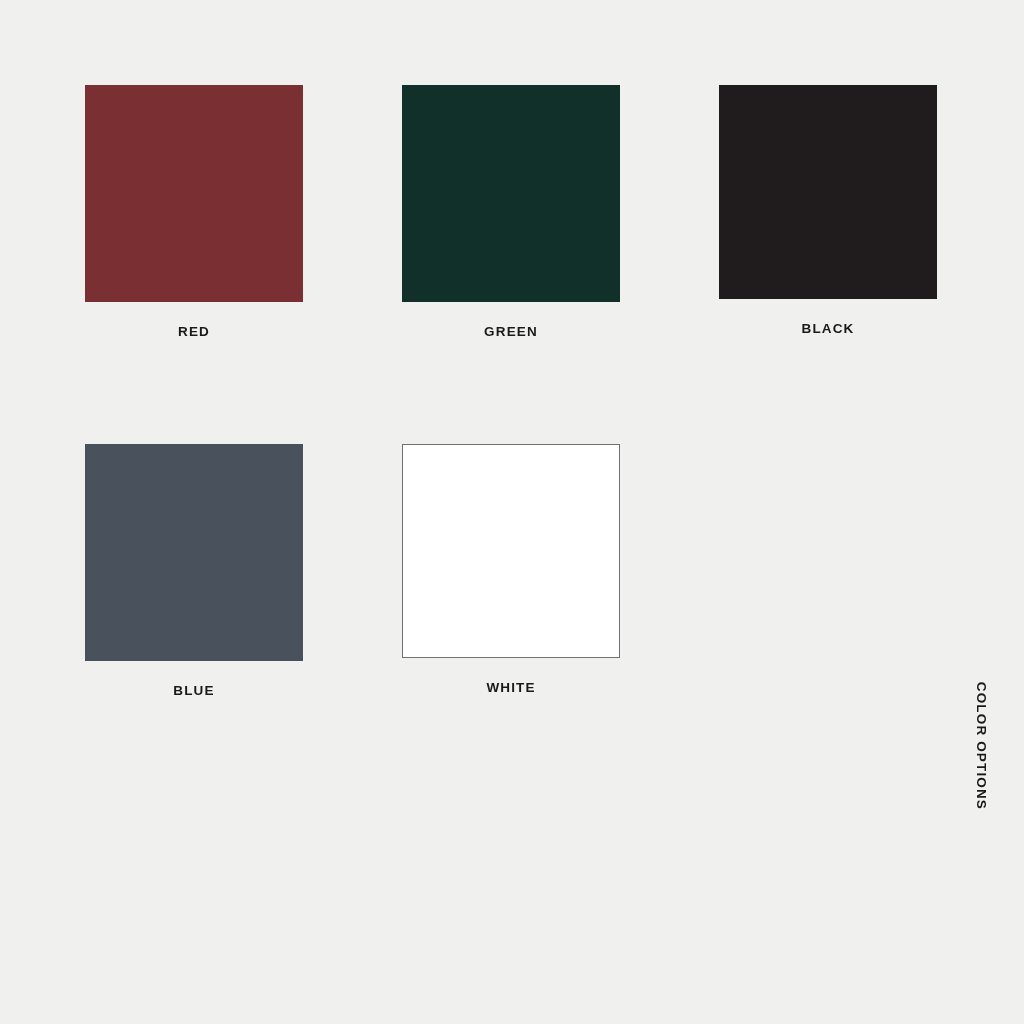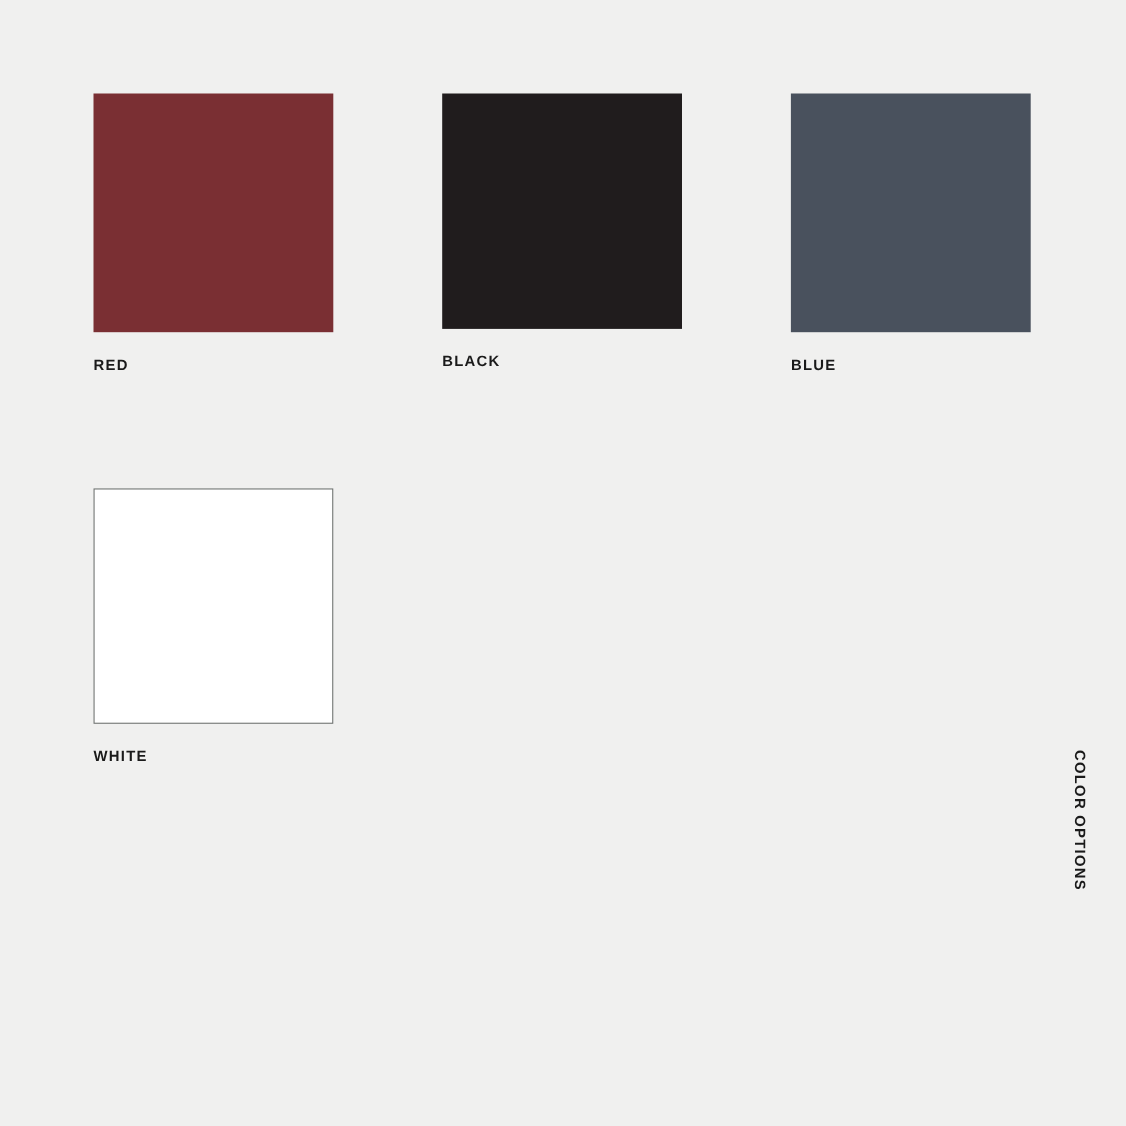--- a/index.html
+++ b/index.html
@@ -48,20 +48,21 @@
   }
   .swatch-label {
     margin-top: 23px;
     font-size: 13.5px;
     font-weight: bold;
     letter-spacing: 1.15px;
     color: #1a1a1a;
     text-transform: uppercase;
     line-height: 1;
     white-space: nowrap;
+    text-align: center;
   }
 
   
   .vertical-caption {
     position: absolute;
     right: 36px;
     top: 810px;
     font-size: 13.5px;
     font-weight: bold;
     letter-spacing: 1.15px;
@@ -78,20 +79,24 @@
 
 <div id="page">
 
   <div class="swatch-grid">
 
     <div class="swatch-cell row-1">
       <span class="swatch-chip" style="background:#7a2f33;"></span>
       <div class="swatch-label">RED</div>
     </div>
 
+    <div class="swatch-cell row-1">
+      <span class="swatch-chip" style="background:#12302a;"></span>
+      <div class="swatch-label">GREEN</div>
+    </div>
 
     <div class="swatch-cell row-2">
       <span class="swatch-chip" style="background:#201c1d;"></span>
       <div class="swatch-label">BLACK</div>
     </div>
 
     <div class="swatch-cell row-1">
       <span class="swatch-chip" style="background:#49515d;"></span>
       <div class="swatch-label">BLUE</div>
     </div>

